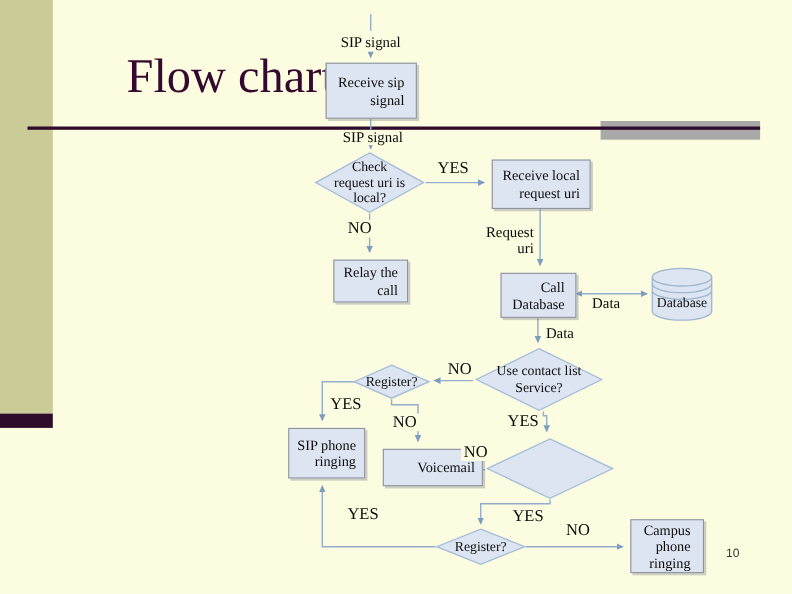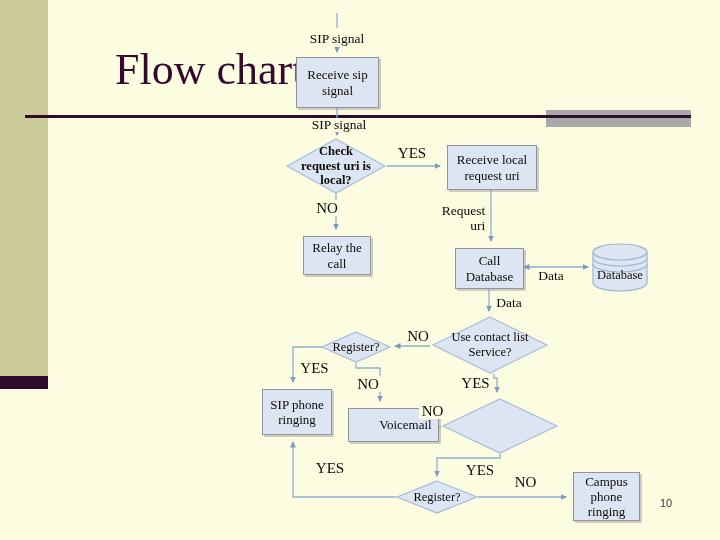--- a/index.html
+++ b/index.html
@@ -15,21 +15,21 @@
   .title{
     position:absolute;left:70px;top:44px;width:400px;height:52px;
     font-size:44px;color:#35092F;white-space:nowrap;margin-left:45px;
   }
   .gray-bar{position:absolute;left:546px;top:110px;width:145px;height:17px;background:#A9A9A9;}
   .rule{position:absolute;left:25px;top:115px;width:666px;height:3px;background:#2F0B2C;}
   
   .node{
     position:absolute;background:#DEE5F2;border:1px solid #8E939C;
     box-shadow:2px 2px 0 rgba(130,130,140,.38);
-    display:flex;align-items:center;justify-content:center;text-align:center;
+    display:flex;align-items:center;justify-content:center;text-align:right;
     font-size:13px;line-height:1.18;color:#0b0b0b;white-space:pre-line;
   }
   
   .dtext{
     position:absolute;display:flex;align-items:center;justify-content:center;
     text-align:center;font-size:12.5px;line-height:1.18;color:#0b0b0b;white-space:pre-line;
   }
   
   .elabel{
     position:absolute;display:flex;align-items:center;justify-content:center;
@@ -106,21 +106,21 @@
 call</div>
   <div class="node" style="left:455px;top:248px;width:67px;height:39px;">Call
 Database</div>
   <div class="node" style="left:262px;top:389px;width:68px;height:44px;">SIP phone
 ringing</div>
   <div class="node" style="left:348px;top:408px;width:65px;height:32px;padding-left:24px;">Voicemail</div>
   <div class="node" style="left:573px;top:472px;width:65px;height:47px;">Campus
 phone
 ringing</div>
 
-  <div class="dtext" style="left:287px;top:143px;width:98px;height:46px;font-weight:bold;">Check
+  <div class="dtext" style="left:287px;top:143px;width:98px;height:46px;">Check
 request uri is
 local?</div>
   <div class="dtext" style="left:433px;top:329px;width:114px;height:32px;">Use contact list
 Service?</div>
   <div class="dtext" style="left:322px;top:339px;width:68px;height:16px;">Register?</div>
   <div class="dtext" style="left:399px;top:489px;width:76px;height:16px;">Register?</div>
   <div class="dtext" style="left:591px;top:268px;width:58px;height:15px;font-size:12.5px;">Database</div>
 
   <div class="elabel" style="left:302px;top:31px;width:70px;height:16px;">SIP signal</div>
   <div class="elabel" style="left:304px;top:119px;width:70px;height:13px;">SIP signal</div>

